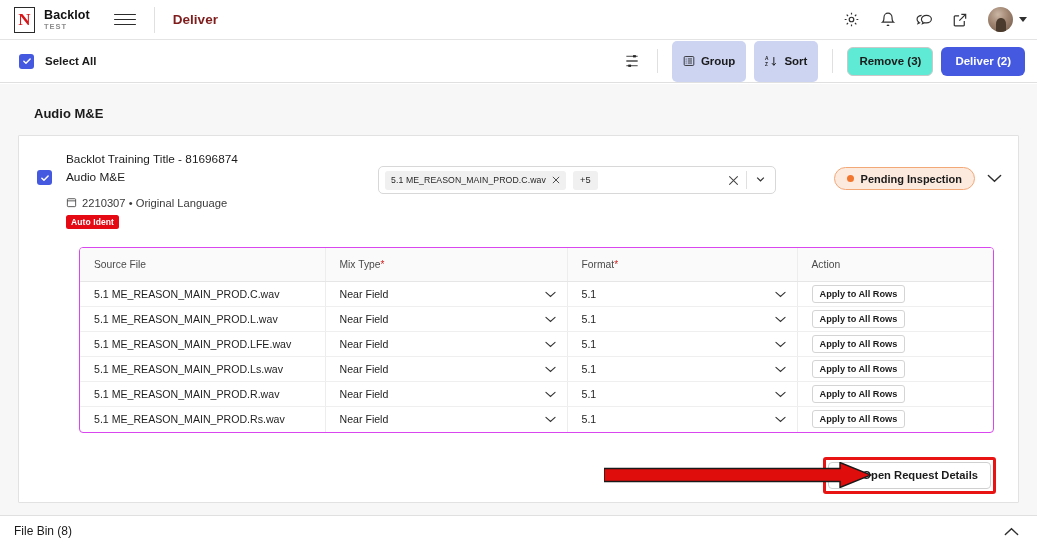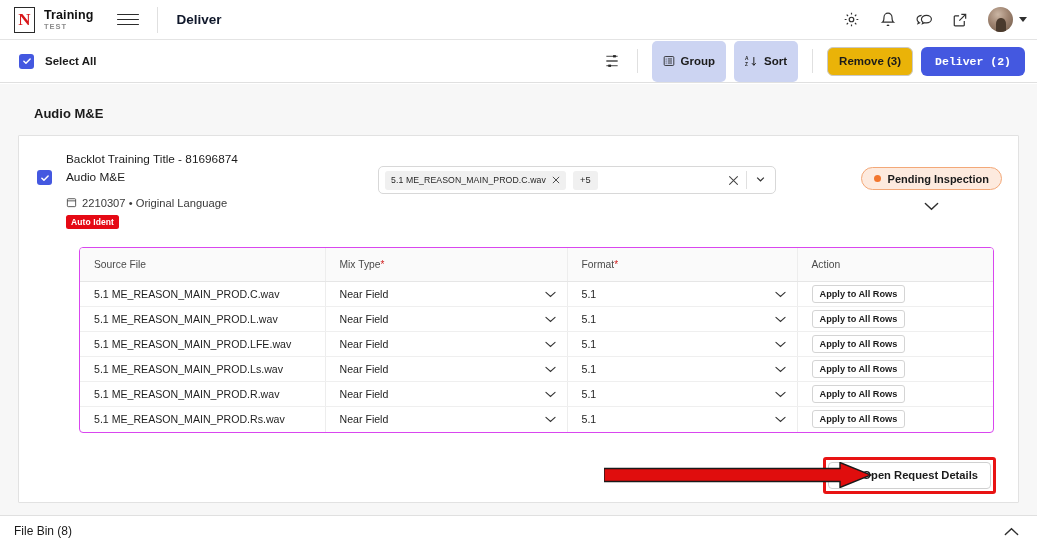--- a/index.html
+++ b/index.html
@@ -23,21 +23,21 @@
     width: 21px; height: 26px; border: 1.5px solid #2a2a2a;
     background: #fff; display: flex; align-items: center; justify-content: center;
   }
   .logo-n span { color: #d8161a; font-weight: bold; font-size: 17px; line-height: 1; font-family: "Liberation Serif", serif; }
   .brand-text { line-height: 1.05; }
   .brand-title { font-size: 12.5px; font-weight: bold; letter-spacing: .1px; color: #111; }
   .brand-sub { font-size: 7.5px; font-weight: bold; letter-spacing: 1px; color: #8c8c8c; margin-top: 1px; }
   .hamburger { margin-left: 24px; width: 22px; height: 22px; display: flex; flex-direction: column; justify-content: center; gap: 3.5px; cursor: pointer; }
   .hamburger i { display: block; height: 1.6px; background: #2c2c2c; border-radius: 1px; }
   .vdiv { width: 1px; height: 26px; background: #e0e0e0; margin: 0 18px; }
-  .page-title { font-size: 13.5px; font-weight: bold; color: #0f172a; }
+  .page-title { font-size: 13.5px; font-weight: bold; color: #7f1d1d; }
   .topbar-spacer { flex: 1; }
   .ticons { display: flex; align-items: center; gap: 17px; }
   .ticon { width: 19px; height: 19px; display: flex; align-items: center; justify-content: center; cursor: pointer; }
   .ticon svg { display: block; }
   .avatar-wrap { display: flex; align-items: center; gap: 6px; margin-left: 19px; cursor: pointer; }
   .avatar {
     width: 25px; height: 25px; border-radius: 50%; overflow: hidden; position: relative;
     background: radial-gradient(circle at 40% 30%, #cbb6a4 0%, #9e8370 45%, #6c5645 100%);
   }
   .avatar::after {
@@ -60,22 +60,22 @@
   .select-all-label { font-size: 11.5px; font-weight: bold; margin-left: 11px; color: #1b1b1b; }
   .ab-spacer { flex: 1; }
   .slider-icon { width: 22px; height: 22px; display: flex; align-items: center; justify-content: center; cursor: pointer; }
   .ab-div { width: 1px; height: 24px; background: #e0e0e0; margin: 0 14px; }
   .btn {
     height: 41px; border-radius: 5px; display: inline-flex; align-items: center; gap: 6px;
     font-size: 11.5px; font-weight: bold; padding: 0 11px; cursor: pointer; white-space: nowrap;
     font-family: "Liberation Sans", sans-serif;
   }
   .btn-soft { background: #ccd4f2; color: #1b1b1b; border: none; }
-  .btn-outline { background: #eab308; color: #1b1b1b; border: 1px solid #c9c9c9; height: 29px; border-radius: 6px; }
-  .btn-primary { background: #4458e0; color: #fff; border: none; height: 29px; border-radius: 6px; padding: 0 14px; font-family: Liberation Mono, monospace; }
+  .btn-outline { background: #5eead4; color: #1b1b1b; border: 1px solid #c9c9c9; height: 29px; border-radius: 6px; }
+  .btn-primary { background: #4458e0; color: #fff; border: none; height: 29px; border-radius: 6px; padding: 0 14px; }
   .grp-gap { margin-left: 8px; }
 
   
   .main {
     position: absolute; top: 84px; left: 0; right: 0; bottom: 31px;
     background: #f7f7f7; overflow: hidden; padding: 0 18px;
   }
   .section-title { font-size: 13px; font-weight: bold; color: #1b1b1b; padding: 22px 0 14px 16px; }
   .card {
     background: #fff; border: 1px solid #e2e2e2; border-radius: 1px;
@@ -109,21 +109,21 @@
   .chip-plus {
     margin-left: 7px; background: #f0f0f0; border-radius: 3px; height: 19px;
     display: inline-flex; align-items: center; padding: 0 7px; font-size: 9.3px; color: #272727;
   }
   .fs-spacer { flex: 1; }
   .fs-clear { padding: 0 7px; cursor: pointer; display: flex; align-items: center; }
   .fs-sep { width: 1px; height: 18px; background: #e0e0e0; }
   .fs-caret { width: 26px; display: flex; align-items: center; justify-content: center; cursor: pointer; }
 
   
-  .status-wrap { display: flex; align-items: center; gap: 12px; margin-left: auto; margin-top: 17px; padding-right: 2px; flex-direction: column; }
+  .status-wrap { display: flex; align-items: center; gap: 12px; margin-left: auto; margin-top: 17px; padding-right: 2px; }
   .pill {
     display: inline-flex; align-items: center; gap: 7px; height: 23px; padding: 0 12px;
     border-radius: 12px; background: #fdeade; border: 1px solid #f3a878;
     font-size: 11px; font-weight: bold; color: #1b1b1b; cursor: pointer;
   }
   .pill-dot { width: 7px; height: 7px; border-radius: 50%; background: #f2762e; }
   .chev-btn { cursor: pointer; display: flex; align-items: center; }
 
   
   .tbl-wrap { margin: 6px 24px 16px 60px; border: 1px solid #d946ef; border-radius: 4px; overflow: hidden; }
@@ -179,21 +179,21 @@
 <body>
 
 <div class="app">
 
   <div class="topbar">
     <div class="brand">
       <div class="logo-n">
           <span>N</span>
         </div>
       <div class="brand-text">
-        <div class="brand-title">Training</div>
+        <div class="brand-title">Backlot</div>
         <div class="brand-sub">TEST</div>
       </div>
     </div>
 
     <div class="hamburger">
         <i></i>
         <i></i>
         <i></i>
       </div>
     <div class="vdiv"></div>

